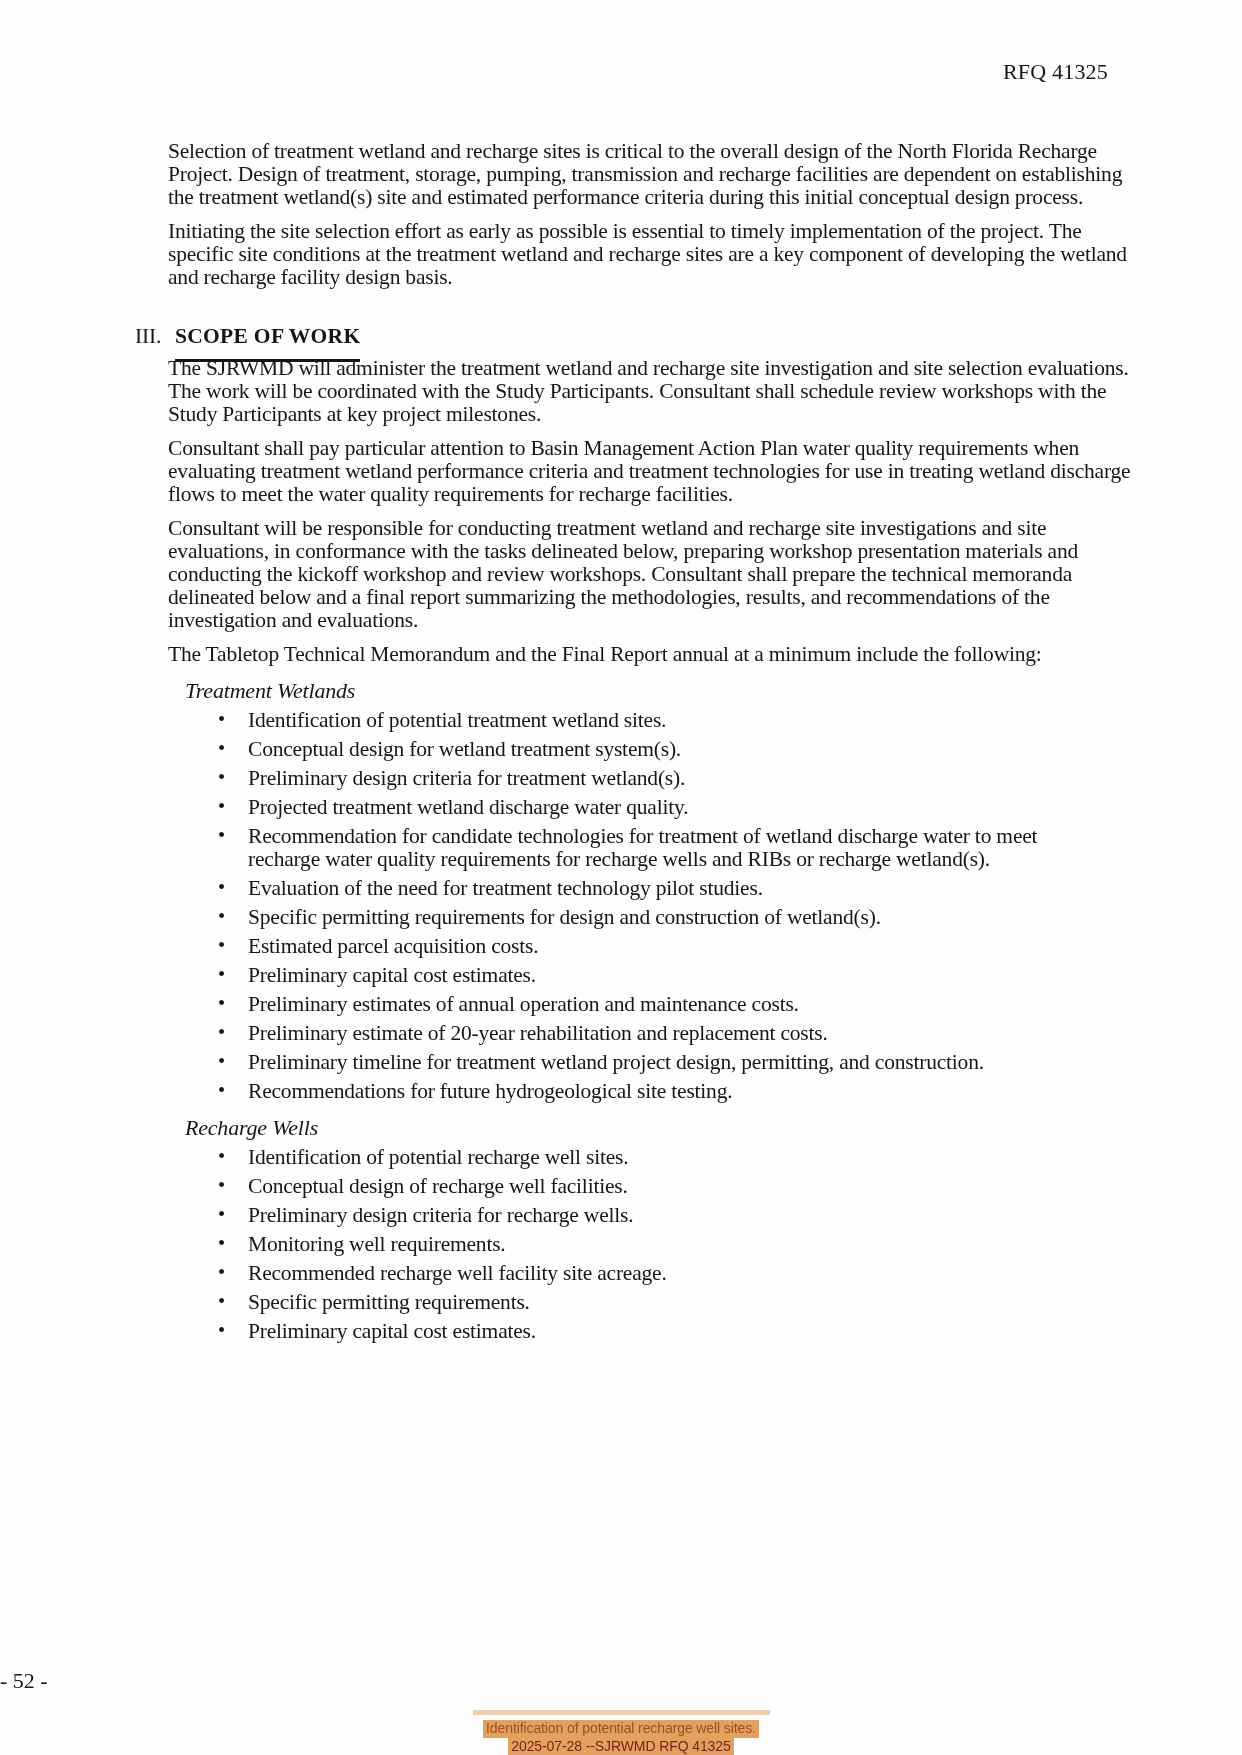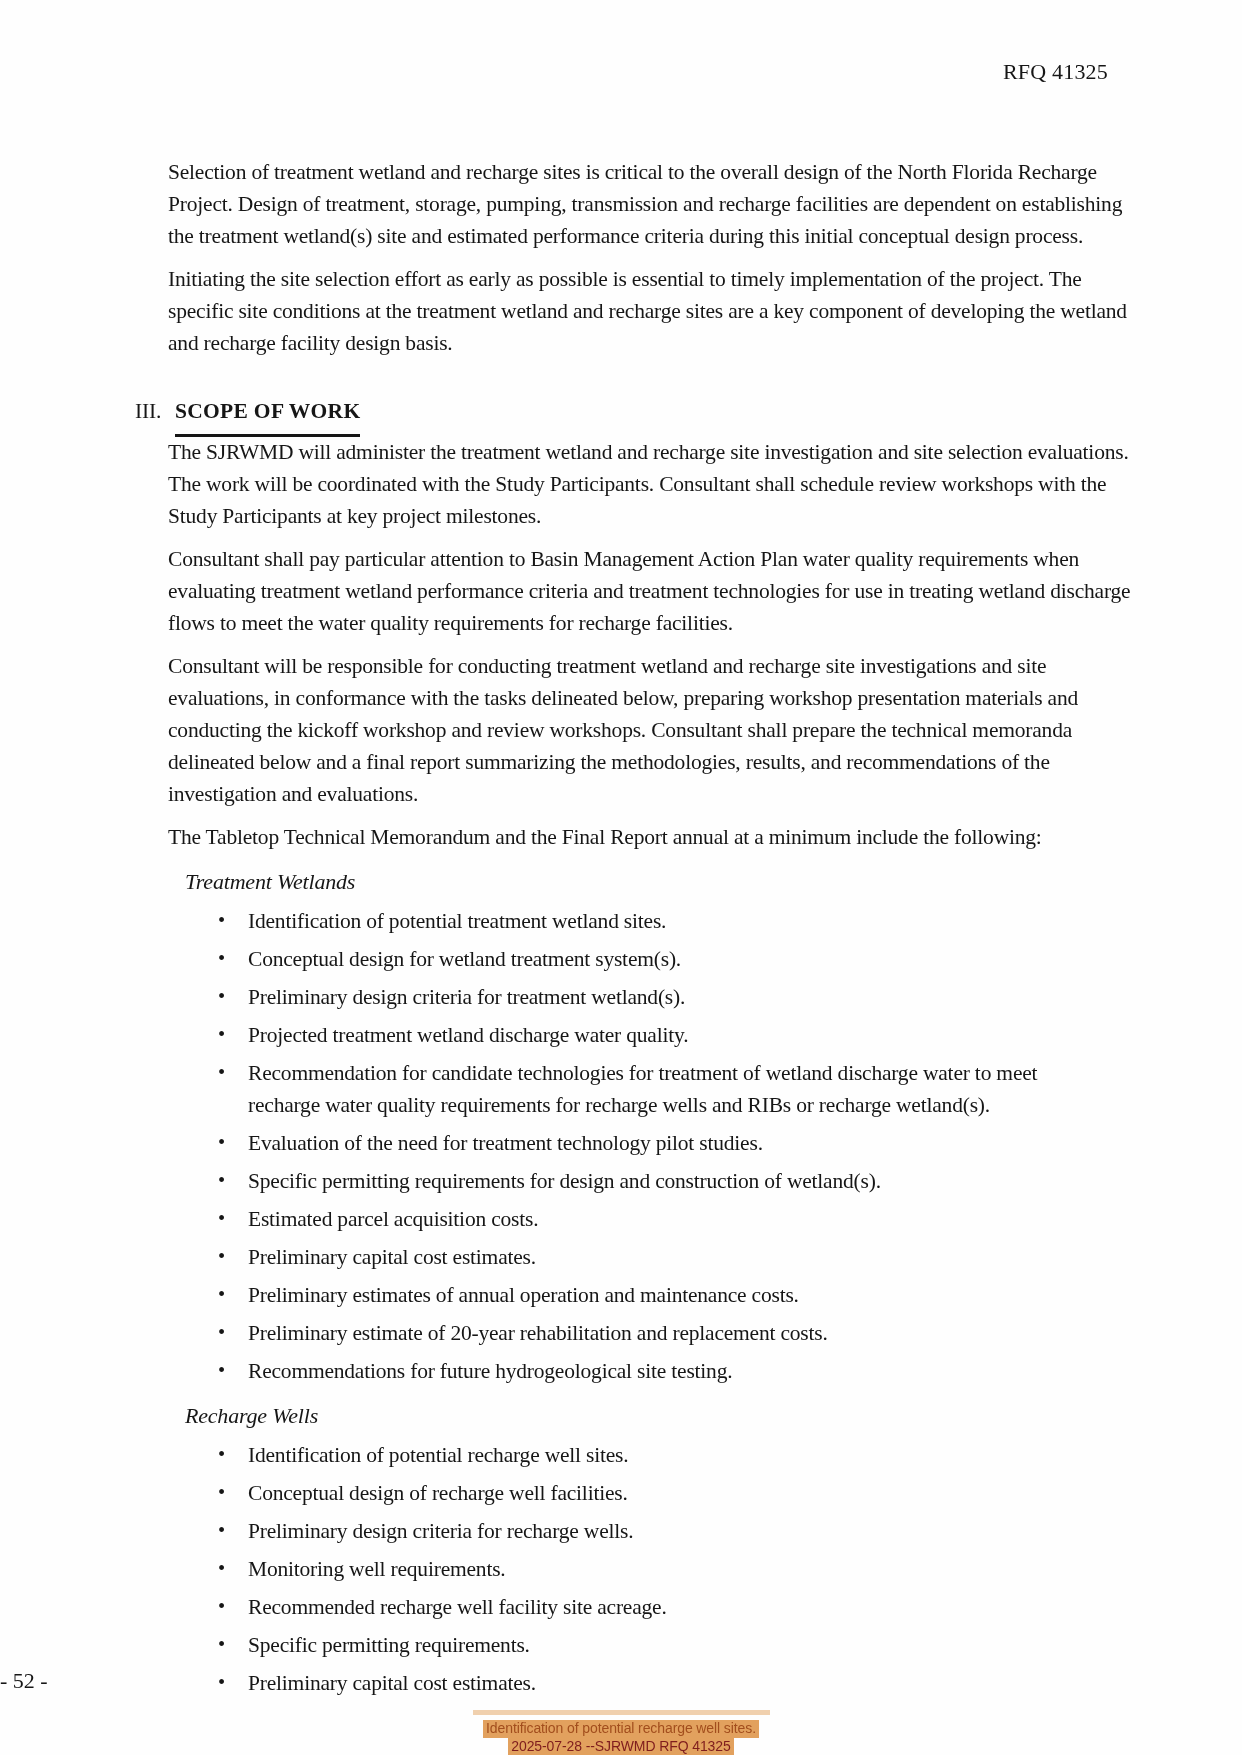--- a/index.html
+++ b/index.html
@@ -12,23 +12,23 @@
     overflow: hidden;
   }
   .page { position: absolute; inset: 0; background: #fefefe; }
 
   .header-ref {
     position: absolute; top: 59px; right: 134px;
     font-size: 22px; letter-spacing: 0.2px;
   }
 
   .content {
-    position: absolute; top: 156px; left: 168px;
+    position: absolute; top: 140px; left: 168px;
     width: 975px;
-    font-size: 21.5px; line-height: 32px;
+    font-size: 21.5px; line-height: 23px;
     letter-spacing: -0.2px;
   }
   .para { margin: 0 0 11px 0; }
 
   .section-heading { margin: 36px 0 9px -33px; white-space: nowrap; }
   .section-number { display: inline-block; width: 40px; font-weight: normal; }
   .section-title {
     font-weight: bold;
     border-bottom: 3px solid #151515;
     padding-bottom: 11px;
@@ -103,20 +103,21 @@
       <li>Conceptual design for wetland treatment system(s).</li>
       <li>Preliminary design criteria for treatment wetland(s).</li>
       <li>Projected treatment wetland discharge water quality.</li>
       <li>Recommendation for candidate technologies for treatment of wetland discharge water to meet recharge water quality requirements for recharge wells and RIBs or recharge wetland(s).</li>
       <li>Evaluation of the need for treatment technology pilot studies.</li>
       <li>Specific permitting requirements for design and construction of wetland(s).</li>
       <li>Estimated parcel acquisition costs.</li>
       <li>Preliminary capital cost estimates.</li>
       <li>Preliminary estimates of annual operation and maintenance costs.</li>
       <li>Preliminary estimate of 20-year rehabilitation and replacement costs.</li>
+      <li>Preliminary timeline for treatment wetland project design, permitting, and construction.</li>
       <li>Recommendations for future hydrogeological site testing.</li>
     </ul>
 
     <div class="sub-heading">Recharge Wells</div>
 
     <ul class="bullets">
       <li>Identification of potential recharge well sites.</li>
       <li>Conceptual design of recharge well facilities.</li>
       <li>Preliminary design criteria for recharge wells.</li>
       <li>Monitoring well requirements.</li>

